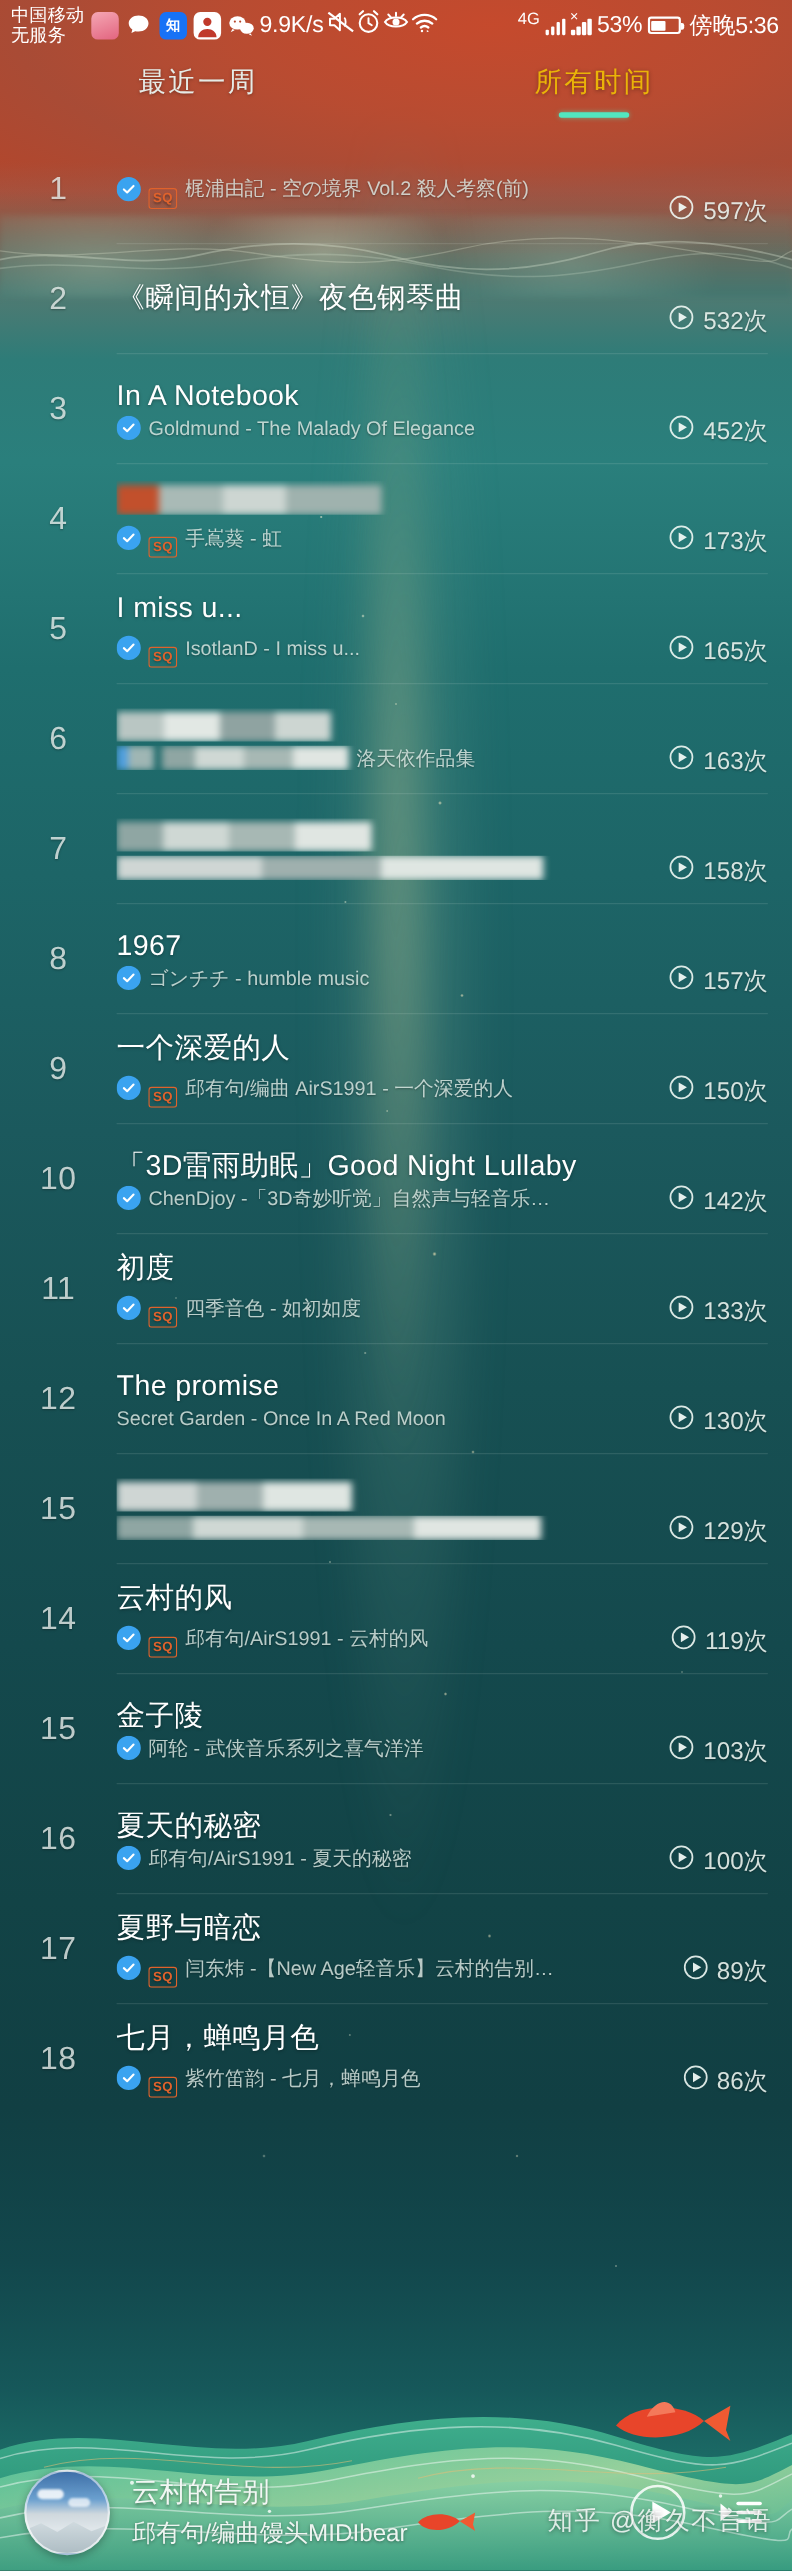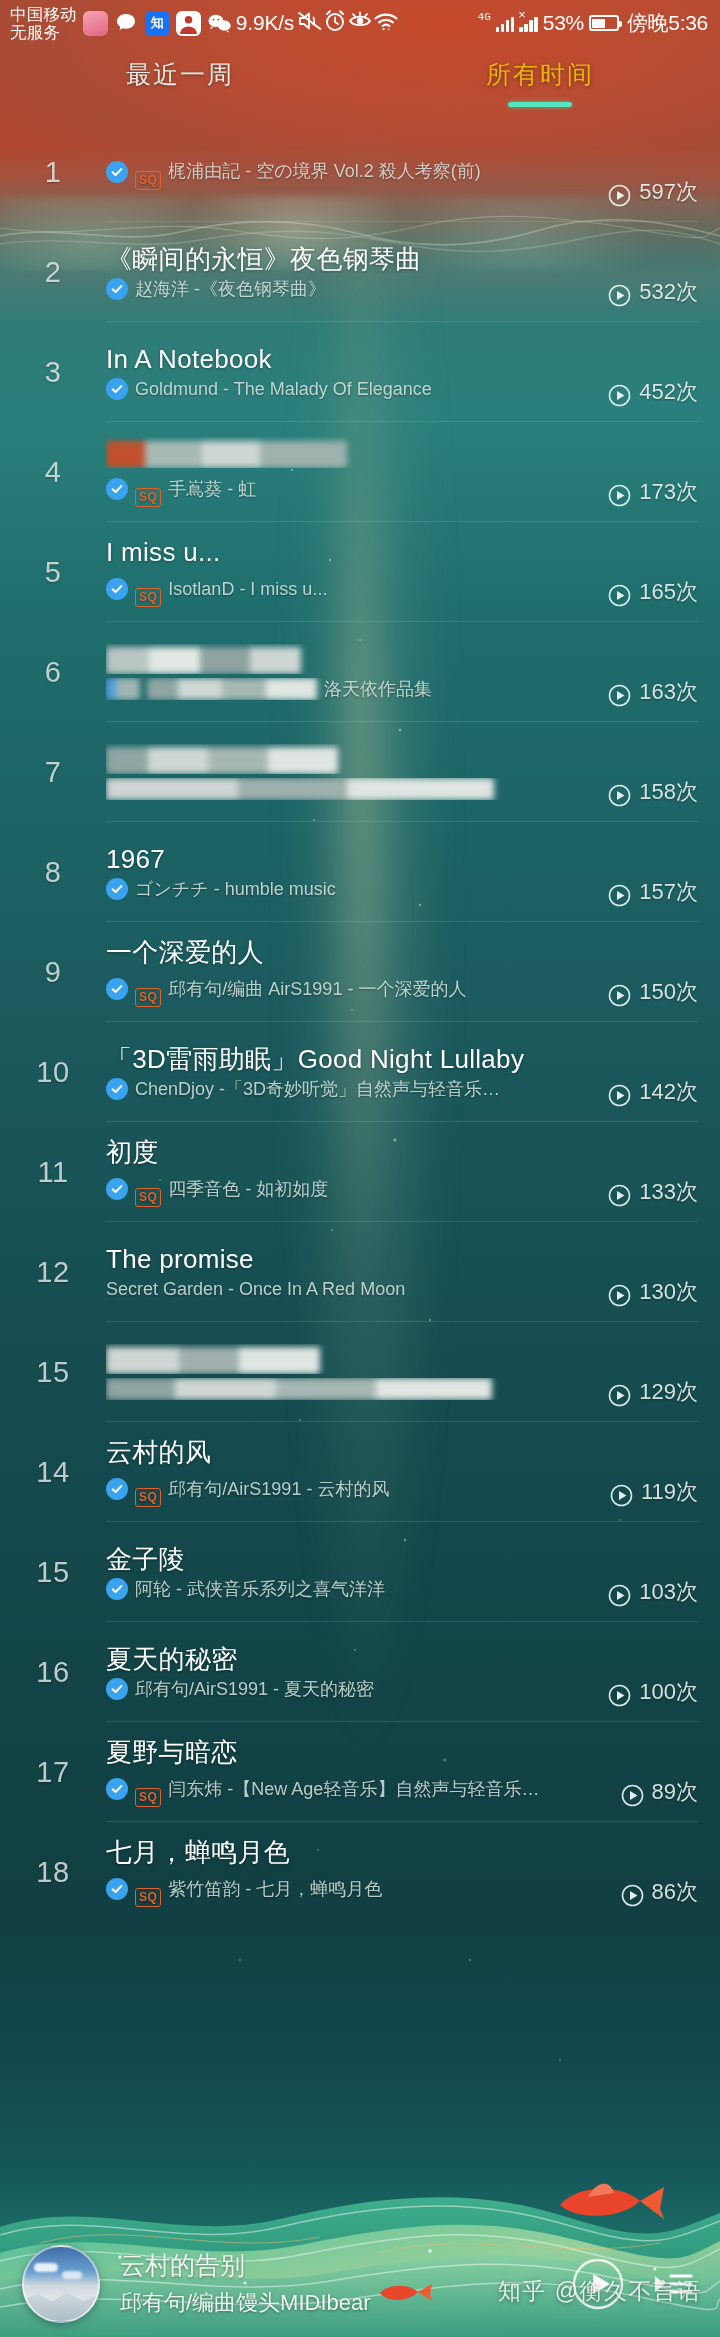--- a/index.html
+++ b/index.html
@@ -130,21 +130,21 @@
     align-items:center;justify-content:center;font-size:11px;color:#fff;
     flex:0 0 auto; overflow:hidden;
   }
   .ic-lulu{background:linear-gradient(160deg,#f5a7b4,#e2647f);}
   .ic-msg{background:none;}
   .ic-zhihu{background:#1772f6;font-weight:bold;font-size:13px;}
   .ic-contact{background:#fff;}
   .ic-wechat{background:none;}
   .sb-speed{font-size:21px;margin:0 3px 0 4px;white-space:nowrap;letter-spacing:-.2px;}
   .sb-right{ margin-left:auto; display:flex; align-items:center; gap:5px; }
-  .sb-4g{font-size:11px;position:relative;top:-6px;letter-spacing:0;font-family:Liberation Mono, monospace;}
+  .sb-4g{font-size:15px;position:relative;top:-6px;letter-spacing:0;}
   .sb-batt-txt{font-size:21px;letter-spacing:-.3px;}
   .sb-time{font-size:21px;letter-spacing:-.3px;margin-left:3px;white-space:nowrap;}
   .battery{
     width:30px;height:16px;border:2px solid #fff;border-radius:3px;
     position:relative;display:flex;align-items:center;padding:1.5px;
   }
   .battery::after{
     content:"";position:absolute;right:-5px;top:4px;width:3px;height:6px;
     background:#fff;border-radius:0 2px 2px 0;
   }
@@ -232,21 +232,21 @@
     display:flex;align-items:center;justify-content:center;flex:0 0 auto;
   }
   .vip-check svg{ display:block; }
   .sq-badge{
     flex:0 0 auto; border:1.6px solid #e0622b; border-radius:3px;
     color:#e0622b; font-size:12px; font-weight:bold;
     padding:0 3px; line-height:17px; height:19px;
     letter-spacing:.5px; font-family:"Liberation Sans",sans-serif;margin-top:16px;
   }
   .plays{
-    flex:0 0 auto; display:flex; align-items:flex-end; gap:8px;
+    flex:0 0 auto; display:flex; align-items:flex-start; gap:8px;
     font-size:22px; color:rgba(240,248,244,.88);
     text-shadow:0 1px 2px rgba(0,0,0,.35); white-space:nowrap;margin-top:40px;
   }
   .play-ic{ width:23px;height:23px; flex:0 0 auto; }
 
   
   .mosaic{
     display:inline-block; vertical-align:middle; border-radius:2px;
     filter:blur(3.2px);
   }
@@ -424,28 +424,20 @@
               <circle cx="11.5" cy="11.5" r="10" fill="none" stroke="rgba(240,248,244,.9)" stroke-width="1.6"></circle>
               <path d="M9 7 16.5 11.5 9 16Z" fill="rgba(240,248,244,.95)"></path>
             </svg></span>
           <span>597次</span>
         </div>
       </div>
       <div class="row">
         <div class="rank">2</div>
         <div class="row-main">
           <div class="title">《瞬间的永恒》夜色钢琴曲</div>
-          <div class="sub">
-            <span class="vip-check">
-              <svg width="14" height="14" viewBox="0 0 14 14">
-                <path d="M2.6 7.2 5.6 10 11.4 4" fill="none" stroke="#fff" stroke-width="1.9" stroke-linecap="round" stroke-linejoin="round"></path>
-              </svg>
-            </span>
-            <span class="txt">赵海洋 -《夜色钢琴曲》</span>
-          </div>
         </div>
         <div class="plays">
           <span class="play-ic"><svg width="23" height="23" viewBox="0 0 23 23">
               <circle cx="11.5" cy="11.5" r="10" fill="none" stroke="rgba(240,248,244,.9)" stroke-width="1.6"></circle>
               <path d="M9 7 16.5 11.5 9 16Z" fill="rgba(240,248,244,.95)"></path>
             </svg></span>
           <span>532次</span>
         </div>
       </div>
       <div class="row">
@@ -733,21 +725,21 @@
         <div class="rank">17</div>
         <div class="row-main">
           <div class="title">夏野与暗恋</div>
           <div class="sub">
             <span class="vip-check">
               <svg width="14" height="14" viewBox="0 0 14 14">
                 <path d="M2.6 7.2 5.6 10 11.4 4" fill="none" stroke="#fff" stroke-width="1.9" stroke-linecap="round" stroke-linejoin="round"></path>
               </svg>
             </span>
             <span class="sq-badge">SQ</span>
-            <span class="txt">闫东炜 -【New Age轻音乐】自然声与轻音乐…</span>
+            <span class="txt">闫东炜 -【New Age轻音乐】云村的告别…</span>
           </div>
         </div>
         <div class="plays">
           <span class="play-ic"><svg width="23" height="23" viewBox="0 0 23 23">
               <circle cx="11.5" cy="11.5" r="10" fill="none" stroke="rgba(240,248,244,.9)" stroke-width="1.6"></circle>
               <path d="M9 7 16.5 11.5 9 16Z" fill="rgba(240,248,244,.95)"></path>
             </svg></span>
           <span>89次</span>
         </div>
       </div>

